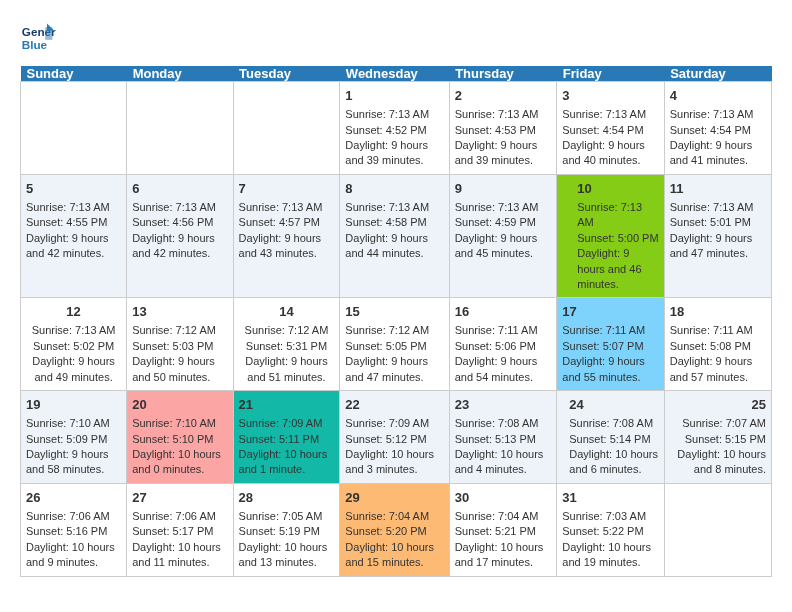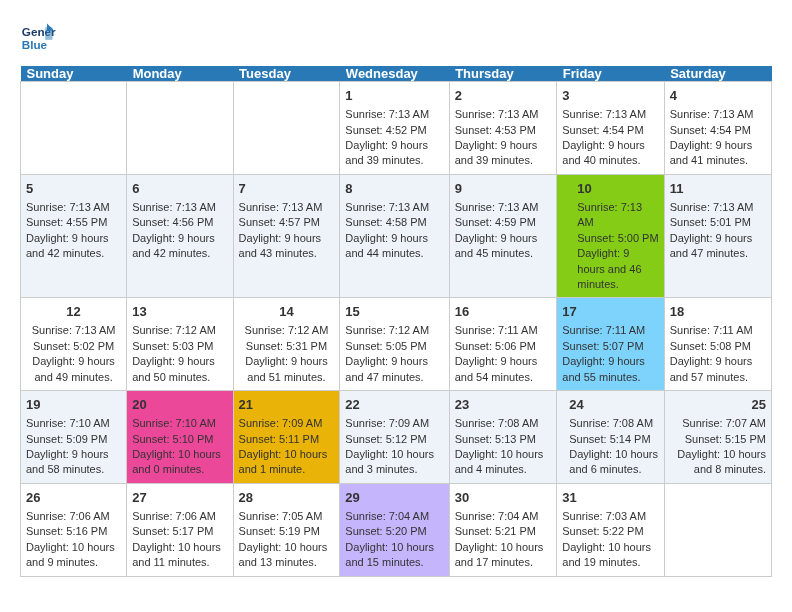--- a/index.html
+++ b/index.html
@@ -232,27 +232,27 @@
           <div>Daylight: 9 hours and 57 minutes.</div>
         </td>
       </tr>
       <tr>
         <td style="background-color: rgb(238, 243, 250); margin-left: 32px;">
           <span class="date-num">19</span>
           <div>Sunrise: 7:10 AM</div>
           <div>Sunset: 5:09 PM</div>
           <div>Daylight: 9 hours and 58 minutes.</div>
         </td>
-        <td style="background-color: #ec4899;">
+        <td style="background-color: #fca5a5;">
           <span class="date-num">20</span>
           <div>Sunrise: 7:10 AM</div>
           <div>Sunset: 5:10 PM</div>
           <div>Daylight: 10 hours and 0 minutes.</div>
         </td>
-        <td style="background-color: #eab308;">
+        <td style="background-color: #14b8a6;">
           <span class="date-num">21</span>
           <div>Sunrise: 7:09 AM</div>
           <div>Sunset: 5:11 PM</div>
           <div>Daylight: 10 hours and 1 minute.</div>
         </td>
         <td style="background-color: rgb(238, 243, 250);">
           <span class="date-num">22</span>
           <div>Sunrise: 7:09 AM</div>
           <div>Sunset: 5:12 PM</div>
           <div>Daylight: 10 hours and 3 minutes.</div>
@@ -288,21 +288,21 @@
           <div>Sunrise: 7:06 AM</div>
           <div>Sunset: 5:17 PM</div>
           <div>Daylight: 10 hours and 11 minutes.</div>
         </td>
         <td style="background-color: rgb(255, 255, 255);">
           <span class="date-num">28</span>
           <div>Sunrise: 7:05 AM</div>
           <div>Sunset: 5:19 PM</div>
           <div>Daylight: 10 hours and 13 minutes.</div>
         </td>
-        <td style="background-color: #c4b5fd;">
+        <td style="background-color: #fdba74;">
           <span class="date-num">29</span>
           <div>Sunrise: 7:04 AM</div>
           <div>Sunset: 5:20 PM</div>
           <div>Daylight: 10 hours and 15 minutes.</div>
         </td>
         <td style="background-color: rgb(255, 255, 255);">
           <span class="date-num">30</span>
           <div>Sunrise: 7:04 AM</div>
           <div>Sunset: 5:21 PM</div>
           <div>Daylight: 10 hours and 17 minutes.</div>

